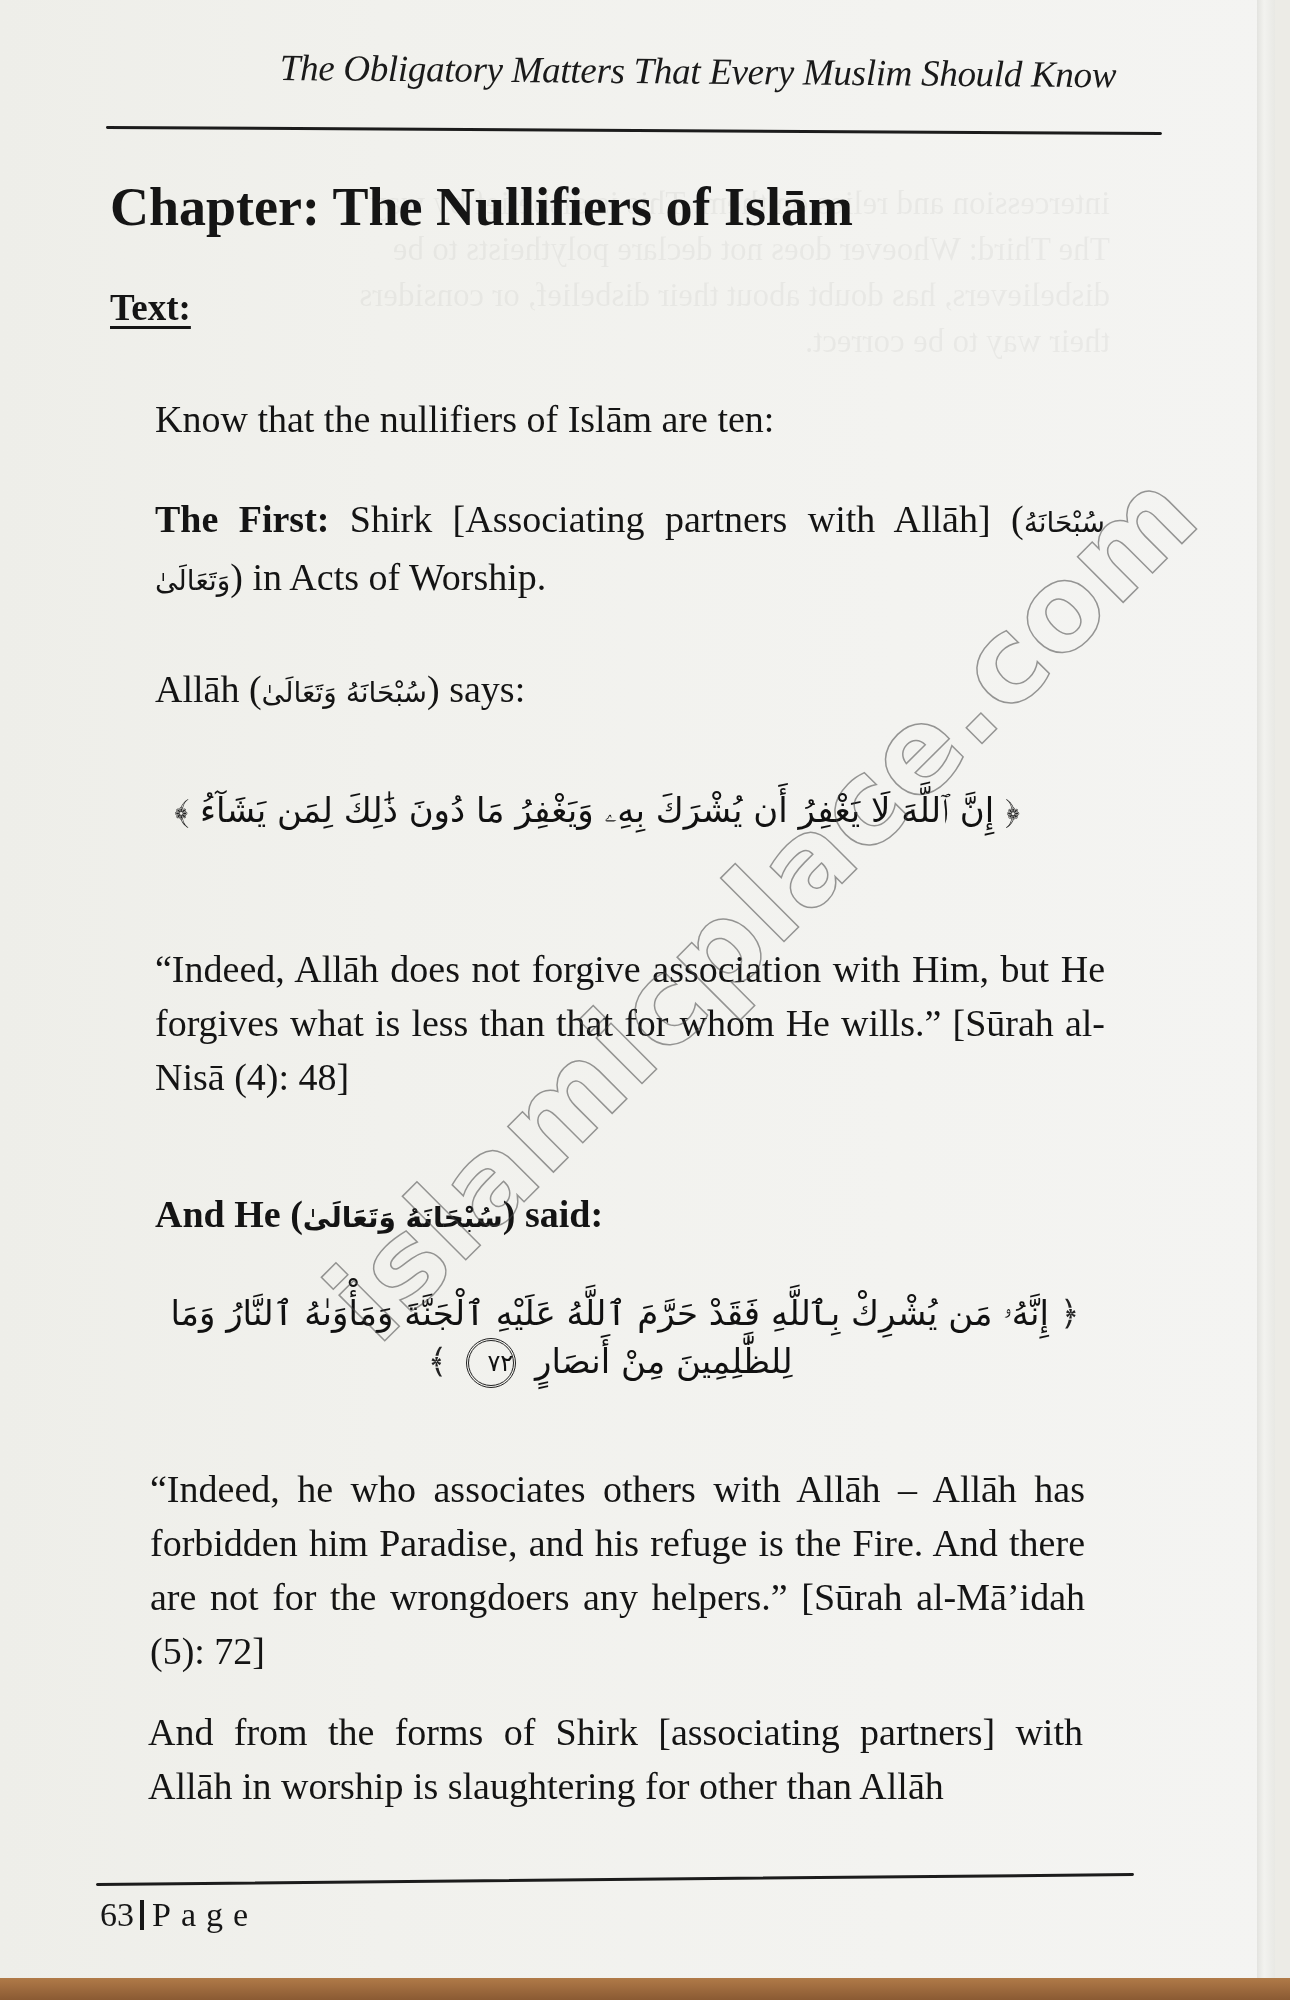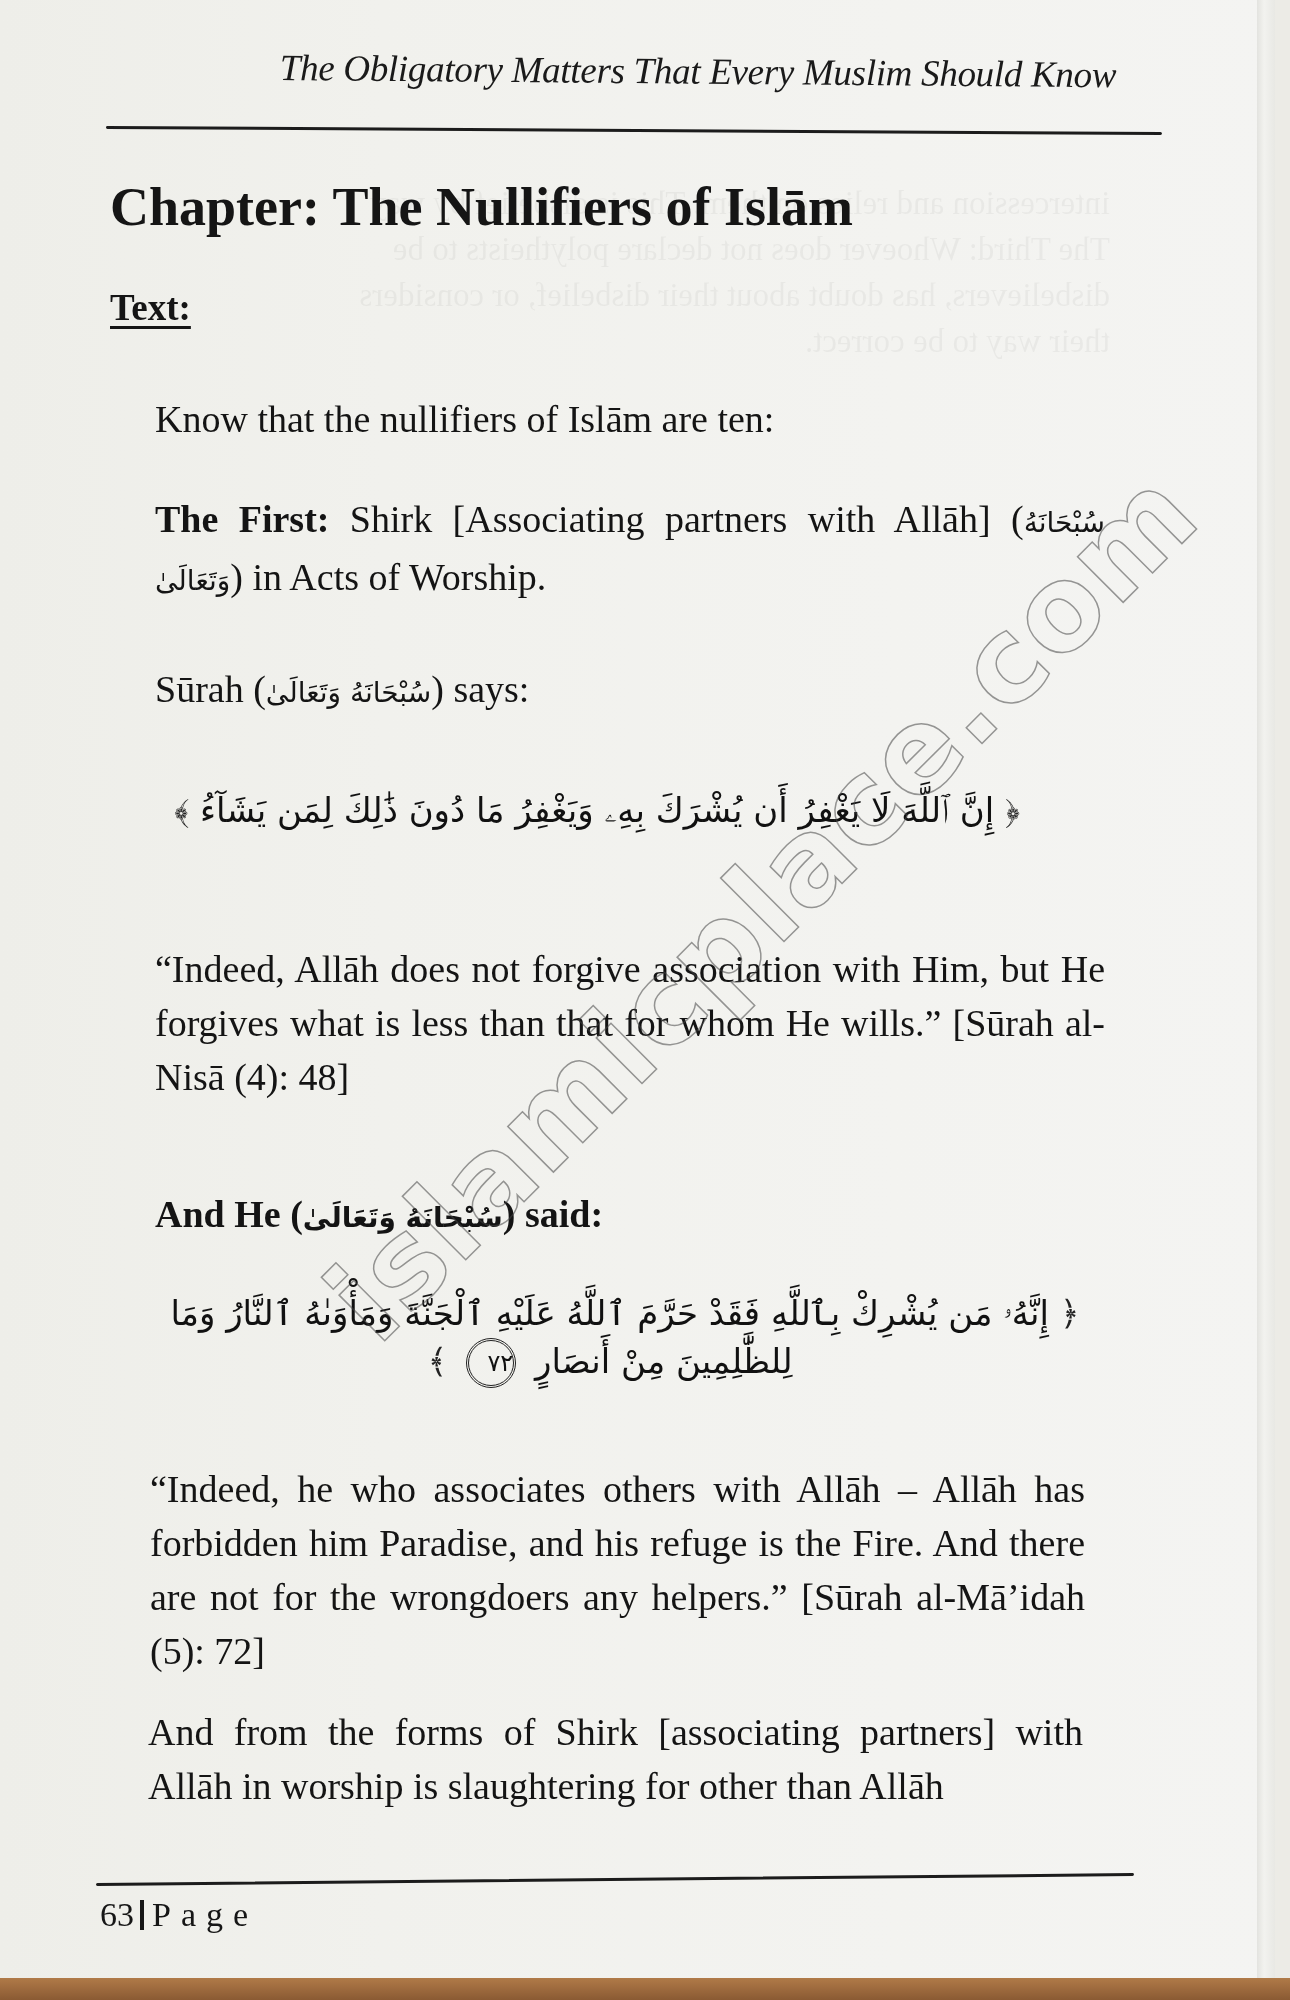--- a/index.html
+++ b/index.html
@@ -208,21 +208,21 @@
     <div class="section-label">Text:</div>
 
     <div class="para" style="top:222px;">Know that the nullifiers of Islām are ten:</div>
 
     <div class="para justify" style="top:322px;">
       <b>The First:</b><span> Shirk [Associating partners with Allāh]</span>
       (<span class="honorific">سُبْحَانَهُ وَتَعَالَىٰ</span>)<span> in Acts of Worship.</span>
     </div>
 
     <div class="para" style="top:492px;">
-      <span>Sūrah </span>(<span class="honorific">سُبْحَانَهُ وَتَعَالَىٰ</span>)<span> says:</span>
+      <span>Allāh </span>(<span class="honorific">سُبْحَانَهُ وَتَعَالَىٰ</span>)<span> says:</span>
     </div>
 
     <div class="ayah" style="left:130px; top:620px; width:780px;">
       <span class="ornate">﴿</span>
       <span>إِنَّ ٱللَّهَ لَا يَغْفِرُ أَن يُشْرَكَ بِهِۦ وَيَغْفِرُ مَا دُونَ ذَٰلِكَ لِمَن يَشَآءُ</span>
       <span class="ornate">﴾</span>
     </div>
 
     <div class="para justify" style="top:772px;">“Indeed, Allāh does not forgive association with Him, but He forgives what is less than that for whom He wills.” [Sūrah al-Nisā (4): 48]</div>
 

